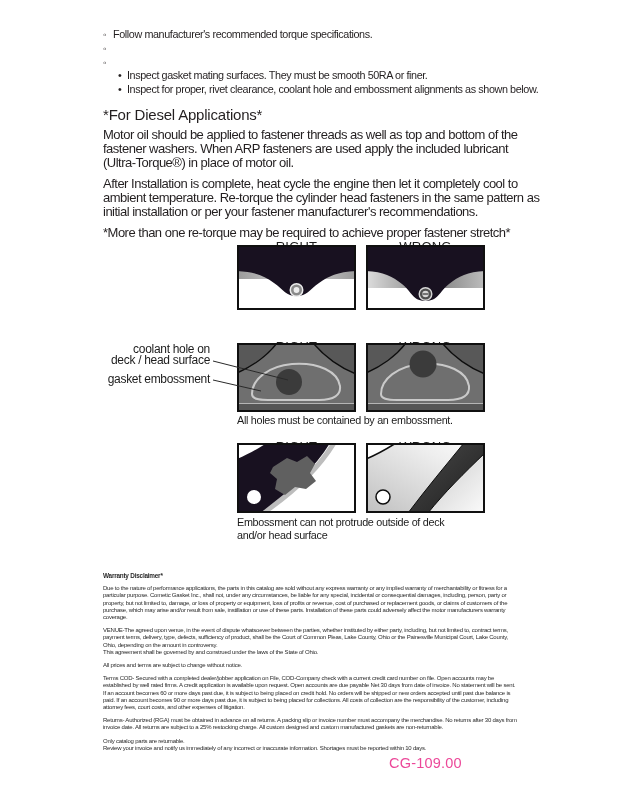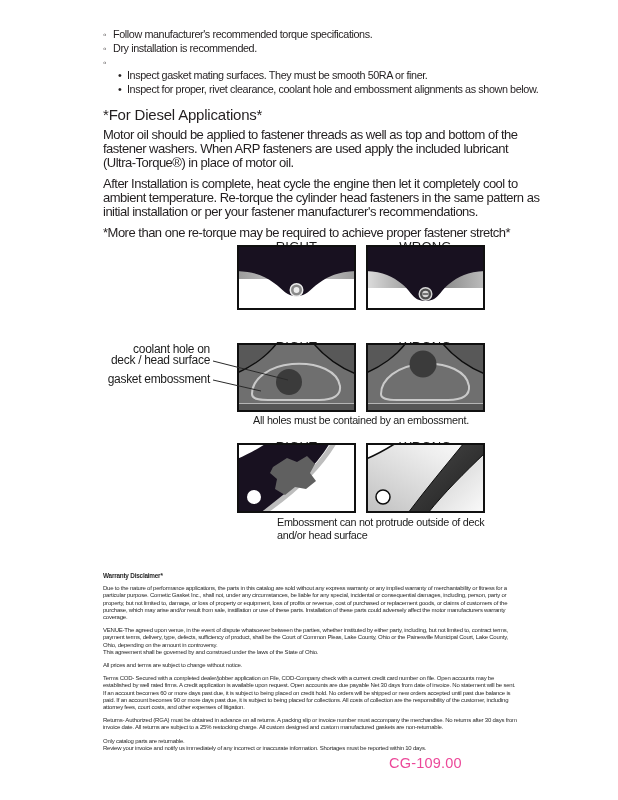--- a/index.html
+++ b/index.html
@@ -45,21 +45,20 @@
 
   <div class="abs content">
 
     <div class="bullets">
       <div class="b-row">
         <span class="mk open">◦</span>
         <span>Follow manufacturer's recommended torque specifications.</span>
       </div>
       <div class="b-row">
         <span class="mk open">◦</span>
-        <span>Dry installation is recommended.</span>
       </div>
       <div class="b-row">
         <span class="mk open">◦</span>
       </div>
       <div class="b-row sub">
         <span class="mk">•</span>
         <span>Inspect gasket mating surfaces.  They must be smooth 50RA or finer.</span>
       </div>
       <div class="b-row sub">
         <span class="mk">•</span>
@@ -138,21 +137,21 @@
       <rect width="119" height="69" fill="#6f6f6f"></rect>
       <path d="M0,0 H40 C30,13 14,24 0,30 Z" fill="#585858" stroke="#0d0d0d" stroke-width="1.4"></path>
       <path d="M119,0 H76 C88,14 104,25 119,31 Z" fill="#585858" stroke="#0d0d0d" stroke-width="1.4"></path>
       <path d="M15,51 C15,36 32,23 55,21 C82,19 101,29 103,43 C104,52 97,57 82,57 L31,57 C21,57 15,56 15,51 Z" fill="none" stroke="#c9c9c9" stroke-width="2"></path>
       <circle cx="57" cy="21" r="13.5" fill="#3b3b3b"></circle>
       <rect x="0" y="60.5" width="119" height="8.5" fill="#565656"></rect>
       <line x1="0" y1="60.5" x2="119" y2="60.5" stroke="#b5b5b5" stroke-width="1.2"></line>
       <rect x="1" y="1" width="117" height="67" fill="none" stroke="#101010" stroke-width="2"></rect>
     </svg>
   </div>
-  <div class="abs caption" style="left:237px; top:414px; width:248px; text-align:center;">All holes must be contained by an embossment.</div>
+  <div class="abs caption" style="left:237px; top:414px; width:248px; ">All holes must be contained by an embossment.</div>
 
   <svg class="abs noevents" style="left:0; top:0;" width="618" height="800" viewBox="0 0 618 800">
     <line x1="213" y1="361" x2="288" y2="380" stroke="#2a2a2a" stroke-width="1"></line>
     <line x1="213" y1="380" x2="261" y2="391" stroke="#2a2a2a" stroke-width="1"></line>
   </svg>
 
   <div class="abs dg-label" style="left:237px; top:427px;">RIGHT</div>
   <div class="abs dg-label" style="left:366px; top:427px;">WRONG</div>
 
   <div class="abs panel" style="left:237px; top:443px;">
@@ -184,21 +183,21 @@
       </defs>
       <rect width="119" height="70" fill="#ffffff"></rect>
       <path d="M30,0 H119 V70 H0 V16 C12,11 22,5 30,0 Z" fill="url(#g3w)"></path>
       <path d="M119,10 C98,30 78,50 62,70 L119,70 Z" fill="url(#g3w2)"></path>
       <path d="M98,0 L119,0 L119,10 C98,30 78,50 62,70 L42,70 C60,46 80,22 98,0 Z" fill="url(#g3wd)" stroke="#0d0d0d" stroke-width="1"></path>
       <path d="M30,0 C22,5 12,11 0,16" fill="none" stroke="#0d0d0d" stroke-width="1.5"></path>
       <circle cx="17" cy="54" r="7" fill="#ffffff" stroke="#0d0d0d" stroke-width="1.5"></circle>
       <rect x="1" y="1" width="117" height="68" fill="none" stroke="#101010" stroke-width="2"></rect>
     </svg>
   </div>
-  <div class="abs caption" style="left:237px; top:516px;margin-left:40px;">
+  <div class="abs caption" style="left:237px; top:516px;">
     <div>Embossment can not protrude outside of deck</div>
     <div>and/or head surface</div>
   </div>
 
   <div class="abs warranty">
     <div class="w-head">Warranty Disclaimer*</div>
     <p>Due to the nature of performance applications, the parts in this catalog are sold without any express warranty or any implied warranty of merchantability or fitness for a particular purpose.  Cometic Gasket Inc., shall not, under any circumstances, be liable for any special, incidental or consequential damages, including, person, party or property, but not limited to, damage, or loss of property or equipment, loss of profits or revenue, cost of purchased or replacement goods, or claims of customers of the purchase, which may arise and/or result from sale, instillation or use of these parts.  Installation of these parts could adversely affect the motor manufacturers warranty coverage.</p>
     <p>VENUE-The agreed upon venue, in the event of dispute whatsoever between the parties, whether instituted by either party, including, but not limited to, contract terms, payment terms, delivery, type, defects, sufficiency of product, shall be the Court of Common Pleas, Lake County, Ohio or the Painesville Municipal Court, Lake County, Ohio, depending on the amount in controversy.</p>
     <p class="cont">This agreement shall be governed by and construed under the laws of the State of Ohio.</p>
     <p>All prices and terms are subject to change without notice.</p>

